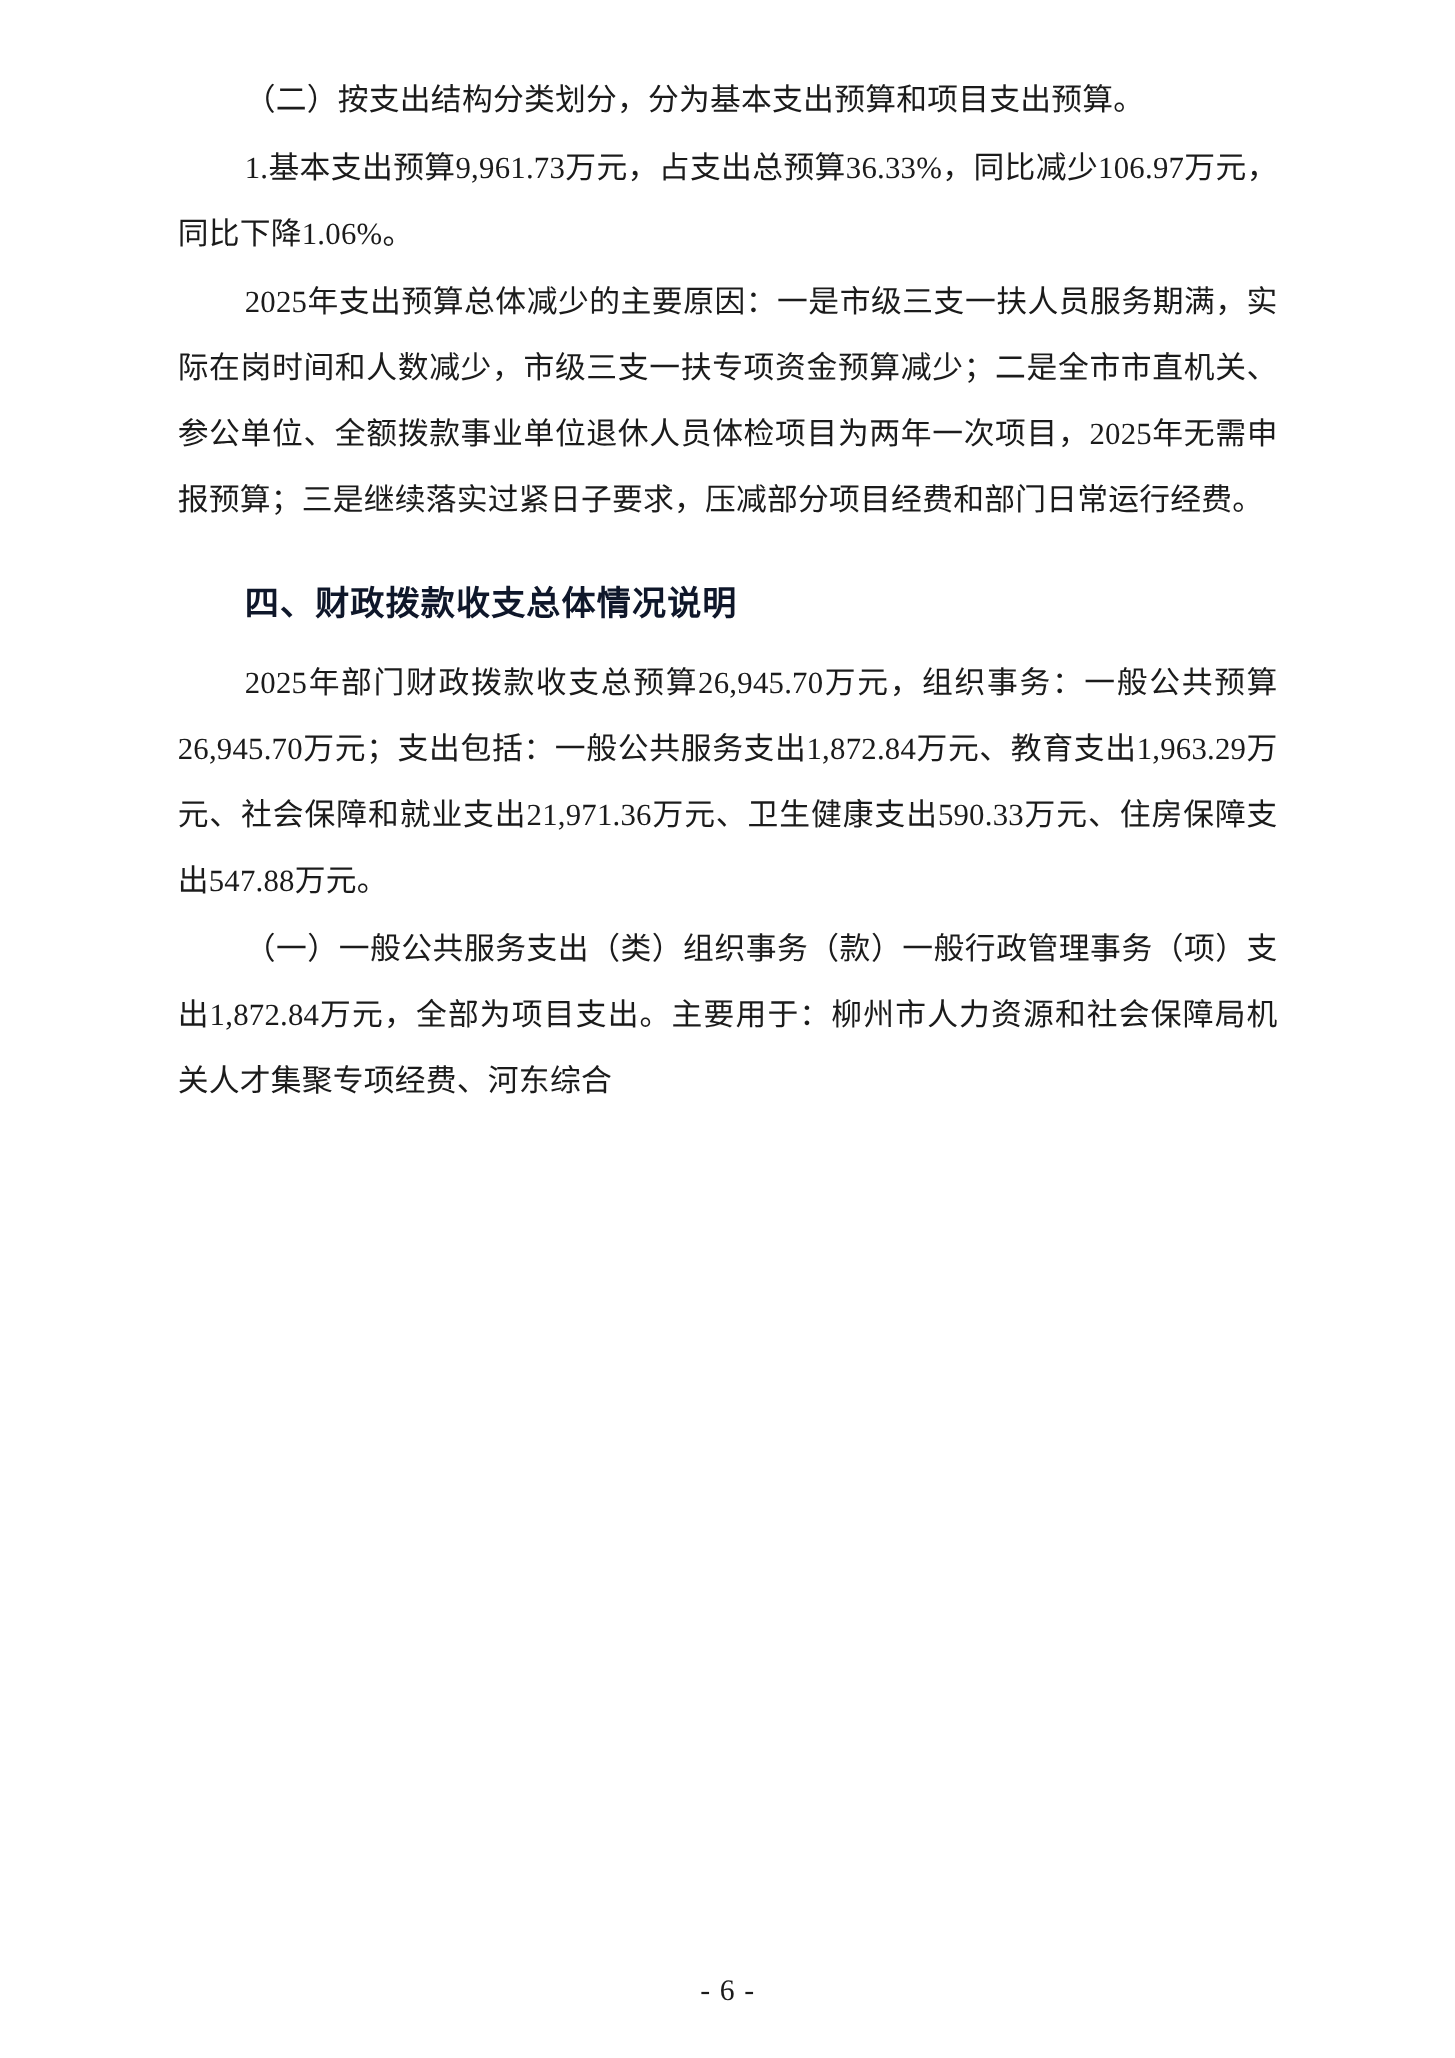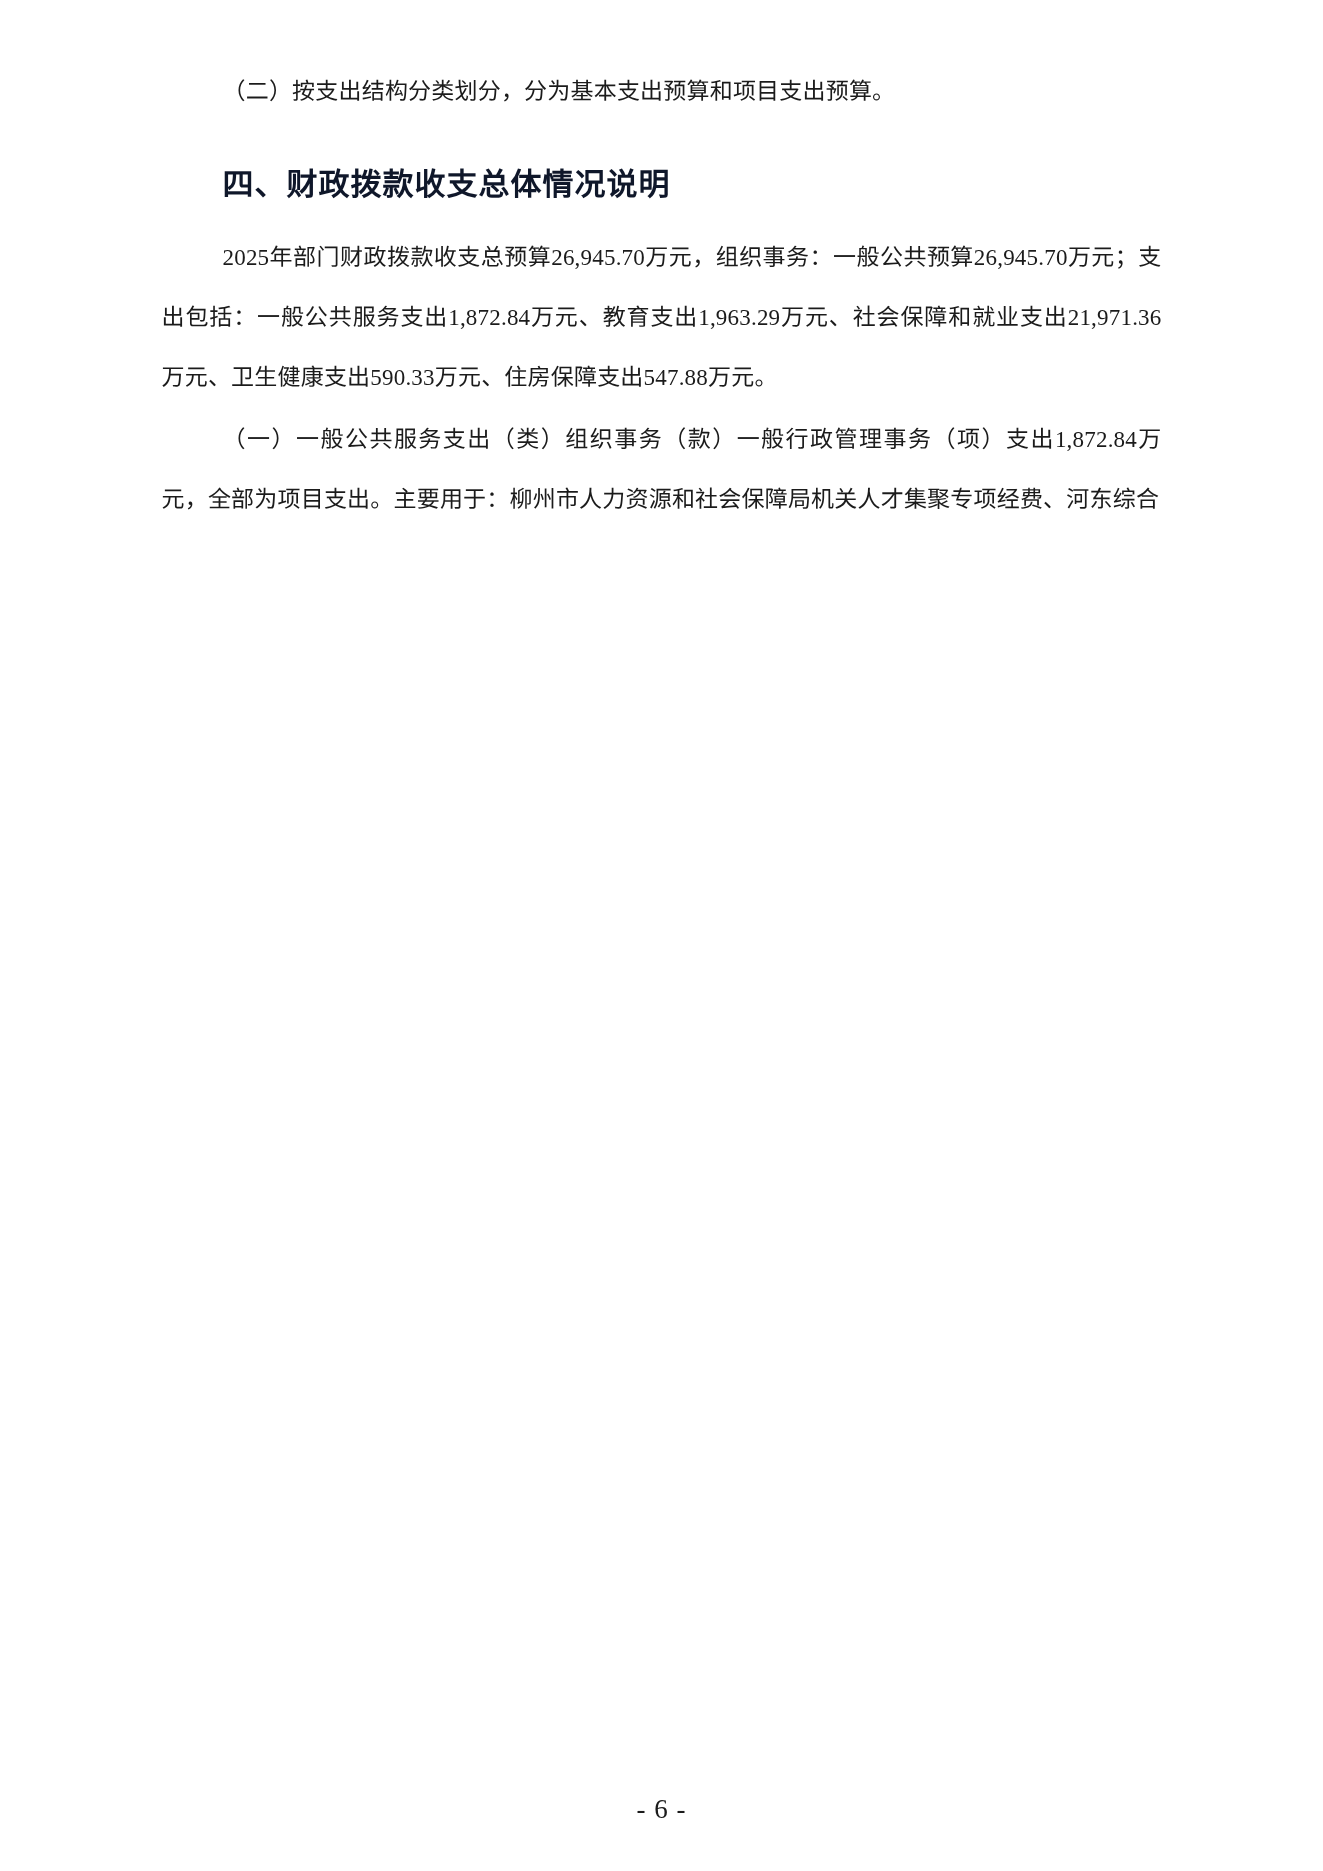--- a/index.html
+++ b/index.html
@@ -22,21 +22,21 @@
     height: 1871px;
     box-sizing: border-box;
     padding: 62px 160px 0 160px;
   }
   .doc-body {
     width: 1000px;
     margin: 0 auto;
   }
   p.para {
     margin: 0 0 2px 0;
-    font-size: 23px;
+    font-size: 28px;
     line-height: 60px;
     text-align: justify;
     text-justify: inter-ideograph;
     letter-spacing: 0.2px;
     text-indent: 61px;
     color: #1b1b1b;
   }
   h2.section-heading {
     margin: 34px 0 14px 0;
     font-size: 31px;
@@ -63,22 +63,24 @@
   }
 </style>
 </head>
 <body>
 
 <div class="page">
   <div class="doc-body">
 
     <p class="para">（二）按支出结构分类划分，分为基本支出预算和项目支出预算。</p>
 
+    <p class="para">1.基本支出预算9,961.73万元，占支出总预算36.33%，同比减少106.97万元，同比下降1.06%。</p>
 
 
+    <p class="para">2025年支出预算总体减少的主要原因：一是市级三支一扶人员服务期满，实际在岗时间和人数减少，市级三支一扶专项资金预算减少；二是全市市直机关、参公单位、全额拨款事业单位退休人员体检项目为两年一次项目，2025年无需申报预算；三是继续落实过紧日子要求，压减部分项目经费和部门日常运行经费。</p>
 
     <h2 class="section-heading">四、财政拨款收支总体情况说明</h2>
 
     <p class="para">2025年部门财政拨款收支总预算26,945.70万元，组织事务：一般公共预算26,945.70万元；支出包括：一般公共服务支出1,872.84万元、教育支出1,963.29万元、社会保障和就业支出21,971.36万元、卫生健康支出590.33万元、住房保障支出547.88万元。</p>
 
 
 
     <p class="para">（一）一般公共服务支出（类）组织事务（款）一般行政管理事务（项）支出1,872.84万元，全部为项目支出。主要用于：柳州市人力资源和社会保障局机关人才集聚专项经费、河东综合</p>
 
   </div>

